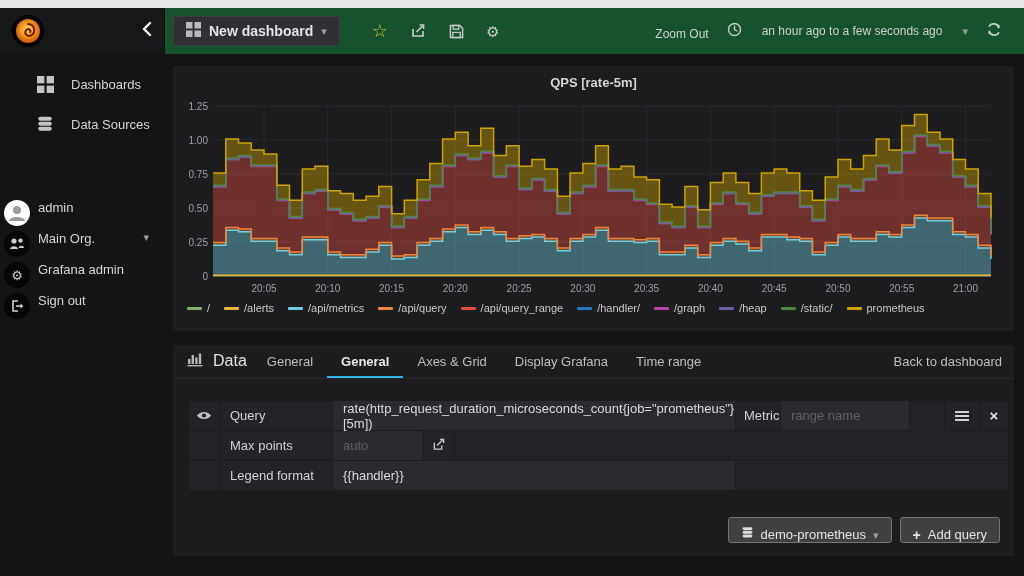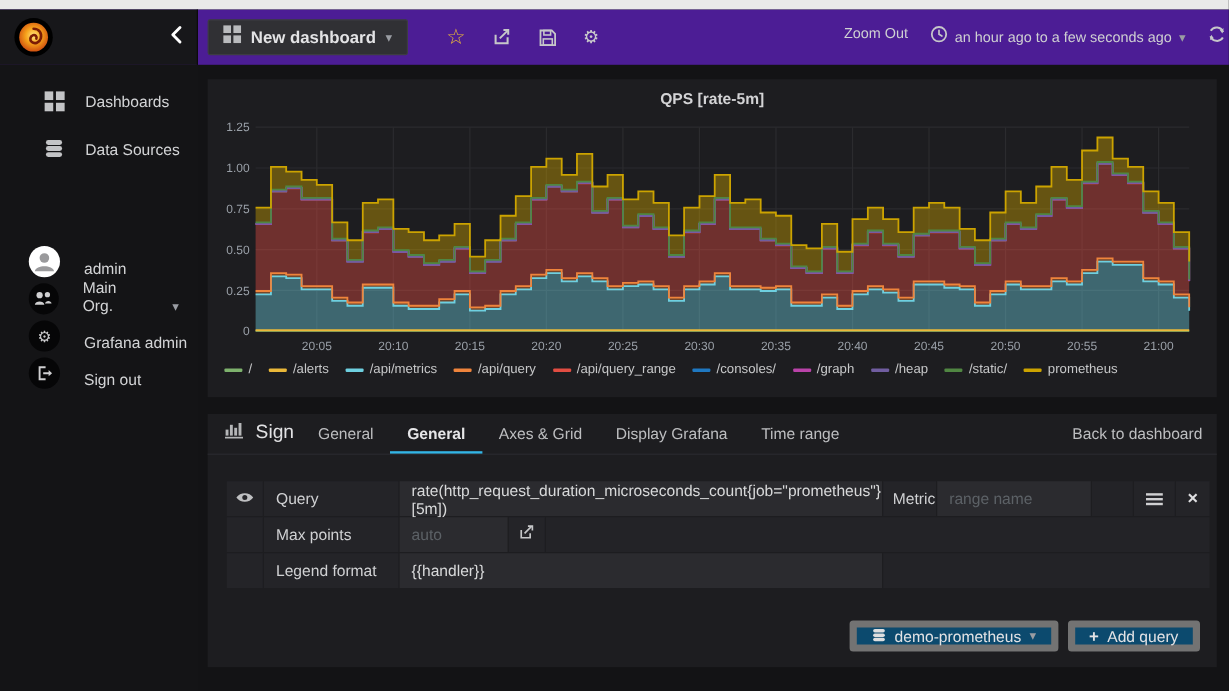--- a/index.html
+++ b/index.html
@@ -1,42 +1,42 @@
 <!DOCTYPE html>
 <html><head>
 <meta charset="utf-8">
 <style>
   * { margin:0; padding:0; box-sizing:border-box; }
   html,body { width:1024px; height:576px; overflow:hidden; background:#131315;
               font-family:"Liberation Sans", sans-serif; color:#d8d9da; }
   .top-strip { position:absolute; left:0; top:0; width:1024px; height:8px; background:#e9e9e9; }
 
   
-  .navbar { position:absolute; left:0; top:8px; width:1024px; height:46px; background:#4c1d95; display:flex; align-items:center; }
+  .navbar { position:absolute; left:0; top:8px; width:1024px; height:46px; background:#14532d; display:flex; align-items:center; }
   .logo-area { width:165px; height:46px; background:#17171a; border-right:1px solid #0b0b0b; display:flex; align-items:center; justify-content:space-between; padding:0 12px; }
   .logo-circle { width:32px; height:32px; border-radius:50%; background:#000; display:flex; align-items:center; justify-content:center; }
   .nav-main { flex:1; display:flex; align-items:center; padding-left:8px; }
   .dash-btn { display:flex; align-items:center; gap:8px; background:#303034; border:1px solid #3d3d42; border-radius:2px; height:30px; padding:0 12px; cursor:pointer; }
   .dash-btn .title { font-size:14px; font-weight:bold; color:#e3e3e5; }
   .caret { color:#9a9da3; font-size:11px; }
   .nav-icons { display:flex; align-items:center; gap:22px; margin-left:32px; }
   .nav-icons .icn { cursor:pointer; display:flex; align-items:center; }
   .star-glyph { color:#eab839; font-size:18px; line-height:1; }
-  .nav-right { margin-left:auto; display:flex; align-items:flex-start; gap:18px; padding-right:2px; }
+  .nav-right { margin-left:auto; display:flex; align-items:flex-end; gap:18px; padding-right:22px; }
   .nav-right .txt { font-size:12px; color:#cfd0d2; cursor:pointer; }
-  .time-picker { display:flex; align-items:center; gap:6px; cursor:pointer; }
+  .time-picker { display:flex; align-items:center; gap:20px; cursor:pointer; }
 
   
   .sidebar { position:absolute; left:0; top:54px; width:165px; height:522px; background:#141416; }
   .side-item { display:flex; align-items:center; gap:14px; height:40px; padding-left:33px; cursor:pointer; font-size:13px; color:#d3d4d6; }
   .side-item .ic { width:24px; display:flex; justify-content:center; }
   .side-sep { height:28px; }
   .circle-ic { width:26px; height:26px; border-radius:50%; background:#060607; display:flex; align-items:center; justify-content:center; }
   .circle-ic.white { background:#ffffff; }
-  .side-user-item { display:flex; align-items:flex-end; gap:20px; height:31px; padding-left:24px; cursor:pointer; font-size:13px; color:#d3d4d6; }
+  .side-user-item { display:flex; align-items:flex-start; gap:8px; height:31px; padding-left:4px; cursor:pointer; font-size:13px; color:#d3d4d6; }
   .side-caret { margin-left:auto; margin-right:16px; }
   .gear-glyph { color:#c9c9cb; font-size:15px; line-height:1; }
   .gear-glyph.small { font-size:13px; }
 
   
   .panel { position:absolute; background:#1d1d20; }
   .graph-panel { left:173px; top:66px; width:841px; height:265px; }
   .panel-title { text-align:center; font-size:13px; font-weight:bold; color:#d3d3d5; padding-top:9px; height:30px; }
   .chart-wrap { position:absolute; left:10px; top:34px; }
   .legend-row { position:absolute; left:14px; top:236px; display:flex; gap:14px; font-size:11px; color:#c7c8c9; }
@@ -57,21 +57,21 @@
   .cell.icon-cell { width:30px; justify-content:center; cursor:pointer; }
   .cell.label-cell { width:112px; padding-left:10px; font-size:13px; color:#d0d1d3; }
   .cell.input-cell { background:#2b2b2f; padding-left:10px; font-size:13px; color:#d8d9da; cursor:text; }
   .cell.rest-cell { flex:1; background:#232327; }
   .placeholder { color:#5c6166; }
   .hamburger { display:flex; flex-direction:column; gap:2px; }
   .hamburger span { display:block; width:14px; height:2px; background:#d0d0d2; }
   .x-glyph { color:#e0e0e2; font-size:15px; font-weight:bold; line-height:1; }
 
   .editor-buttons { position:absolute; right:14px; top:172px; display:flex; gap:8px; }
-  .g-btn { display:flex; align-items:flex-start; gap:7px; height:26px; padding:0 12px; background:#0c4a6e; border:6px solid #737373; border-radius:3px; font-size:13px; color:#e3e3e5; cursor:pointer; }
+  .g-btn { display:flex; align-items:flex-end; gap:7px; height:26px; padding:0 12px; background:#404040; border:1px solid #737373; border-radius:3px; font-size:13px; color:#e3e3e5; cursor:pointer; }
   .plus-glyph { font-weight:bold; font-size:14px; line-height:1; }
 
   svg text { font-family:"Liberation Sans", sans-serif; }
 </style>
 </head>
 <body>
 
 <div class="top-strip"></div>
 
 <div class="navbar">
@@ -301,21 +301,21 @@
       <span class="legend-item">
         <span class="legend-dash" style="background: rgb(239, 132, 60);"></span>
         <span>/api/query</span>
       </span>
       <span class="legend-item">
         <span class="legend-dash" style="background: rgb(226, 77, 66);"></span>
         <span>/api/query_range</span>
       </span>
       <span class="legend-item">
         <span class="legend-dash" style="background: rgb(31, 120, 193);"></span>
-        <span>/consoles/</span>
+        <span>/handler/</span>
       </span>
       <span class="legend-item">
         <span class="legend-dash" style="background: rgb(186, 67, 169);"></span>
         <span>/graph</span>
       </span>
       <span class="legend-item">
         <span class="legend-dash" style="background: rgb(112, 93, 160);"></span>
         <span>/heap</span>
       </span>
       <span class="legend-item">
@@ -334,21 +334,21 @@
     <div class="editor-title">
       <span>
         <svg width="18" height="16" viewBox="0 0 18 16">
           <rect x="1" y="8" width="2.4" height="5" fill="#b5b6b8"></rect>
           <rect x="4.6" y="4" width="2.4" height="9" fill="#b5b6b8"></rect>
           <rect x="8.2" y="6.5" width="2.4" height="6.5" fill="#b5b6b8"></rect>
           <rect x="11.8" y="2.5" width="2.4" height="10.5" fill="#b5b6b8"></rect>
           <rect x="0.5" y="14" width="15" height="1.4" fill="#b5b6b8"></rect>
         </svg>
       </span>
-      <span>Sign</span>
+      <span>Data</span>
     </div>
     <div class="tab">General</div>
     <div class="tab active">General</div>
     <div class="tab">Axes &amp; Grid</div>
     <div class="tab">Display Grafana</div>
     <div class="tab">Time range</div>
     <div class="back-link">Back to dashboard</div>
   </div>
 
   <div class="qtable">

